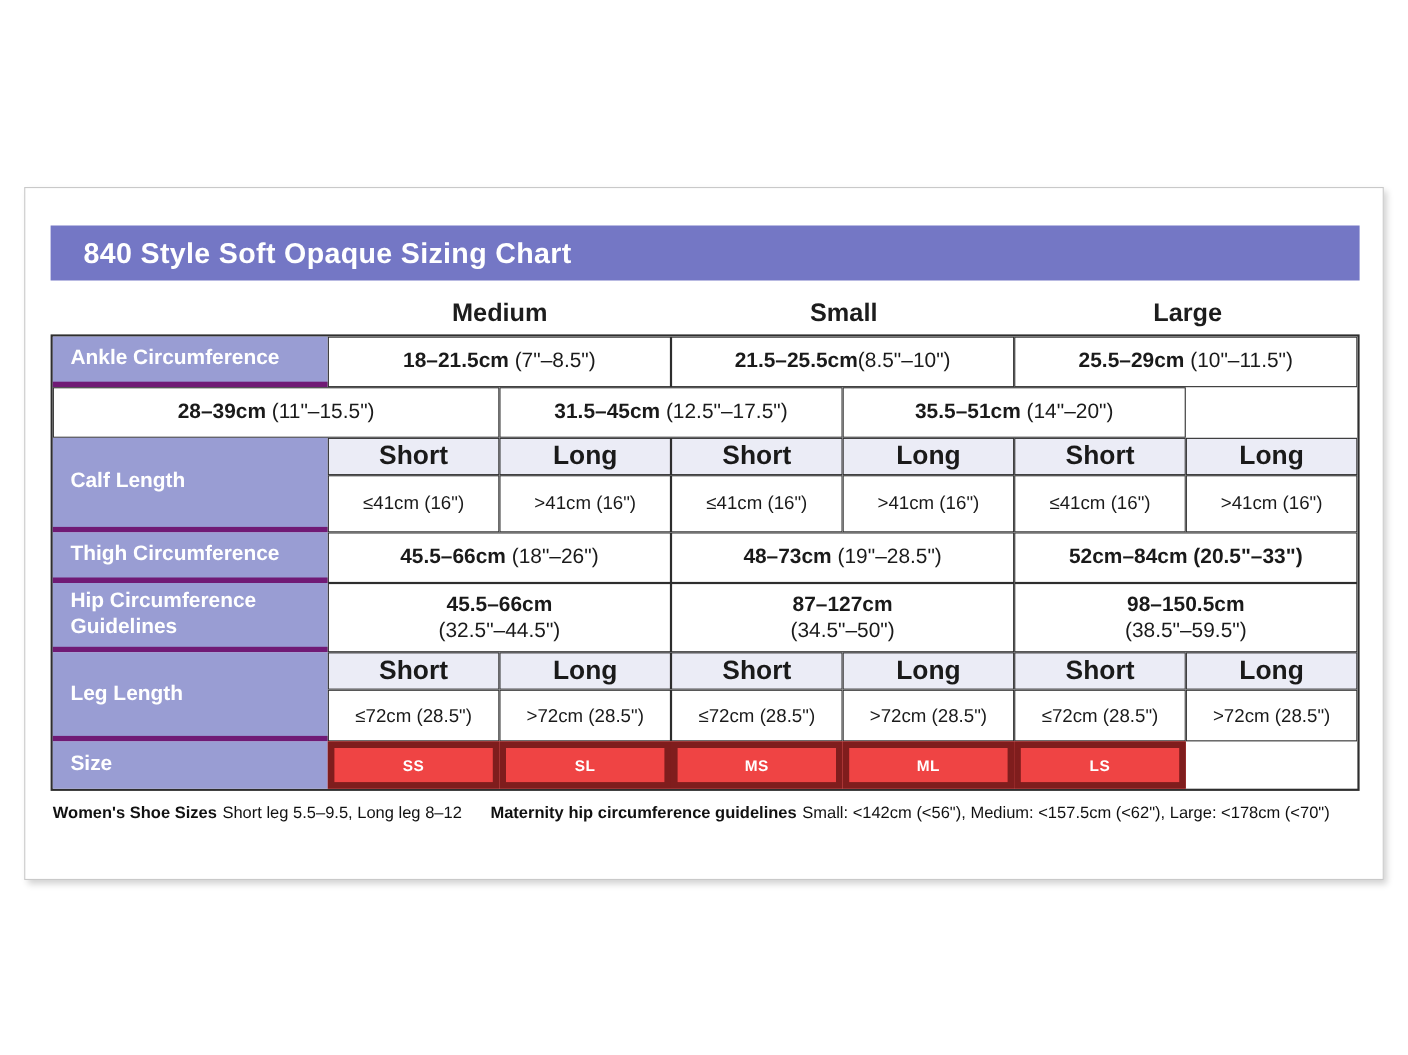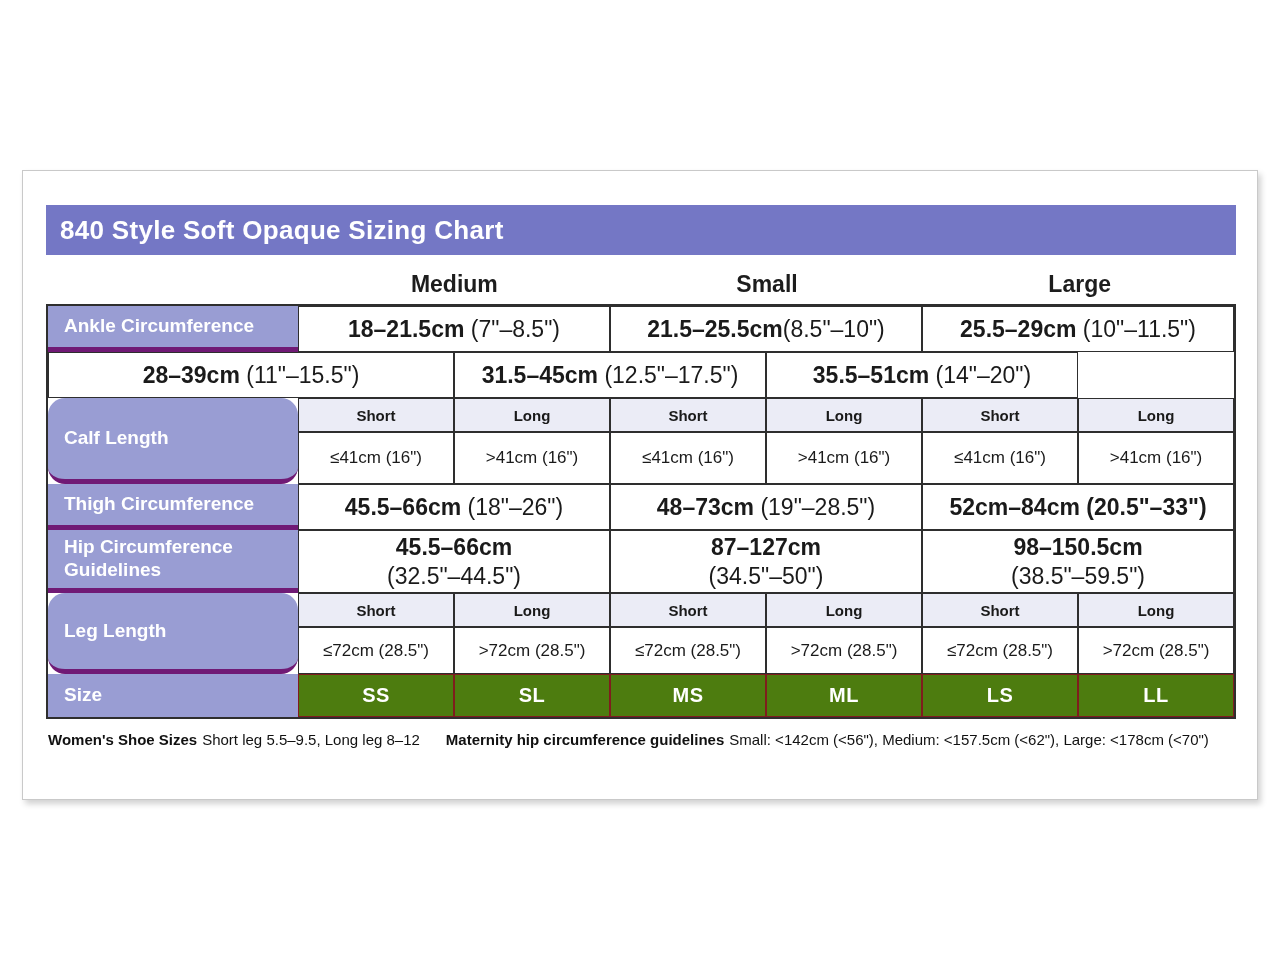--- a/index.html
+++ b/index.html
@@ -1,33 +1,33 @@
 <!DOCTYPE html>
 <html><head>
 <meta charset="utf-8">
 <style>
   html,body{margin:0;padding:0;background:#ffffff;}
   body{width:1280px;height:959px;position:relative;font-family:"Liberation Sans",sans-serif;-webkit-font-smoothing:antialiased;}
   .card{position:absolute;left:22px;top:170px;width:1236px;height:630px;background:#ffffff;border:1px solid #c9c9c9;box-shadow:3px 4px 6px rgba(0,0,0,0.18);box-sizing:border-box;}
-  .title-bar{position:absolute;left:23px;top:34px;width:1190px;height:50px;background:#7477c5;color:#ffffff;font-size:26px;font-weight:bold;display:flex;align-items:center;padding-left:14px;box-sizing:border-box;letter-spacing:0.3px;}
+  .title-bar{position:absolute;left:23px;top:34px;width:1190px;height:50px;background:#7477c5;color:#ffffff;font-size:26px;font-weight:bold;display:flex;align-items:center;padding-left:30px;box-sizing:border-box;letter-spacing:0.3px;}
   .col-headers{position:absolute;left:23px;top:94px;width:1190px;height:39px;display:flex;}
   .col-headers .spacer{width:252px;}
   .col-headers .h{flex:1;display:flex;align-items:center;justify-content:center;font-size:23px;font-weight:bold;color:#1d1d1d;}
   .tbl{position:absolute;left:23px;top:133px;width:1190px;display:grid;grid-template-columns:250px repeat(6,1fr);grid-template-rows:46px 46px 34px 52px 46px 63px 34px 47px 43px;border:2px solid #2e2e2e;box-sizing:border-box;background:#ffffff;}
   .lbl{background:#999dd3;color:#ffffff;font-weight:bold;font-size:19px;display:flex;align-items:center;padding-left:16px;padding-right:6px;border-bottom:5px solid #701a75;box-sizing:border-box;line-height:1.2;grid-column:1;}
-  .lbl.span2{grid-row:span 2;border-radius:17px;}
+  .lbl.span2{grid-row:span 2;}
   .lbl.last{border-bottom:none;}
-  .vc{border:1px solid #2e2e2e;display:flex;align-items:center;justify-content:center;font-size:23px;color:#1a1a1a;box-sizing:border-box;text-align:center;white-space:pre;background:#ffffff;}
+  .vc{border:1px solid #2e2e2e;display:flex;align-items:center;justify-content:center;font-size:19px;color:#1a1a1a;box-sizing:border-box;text-align:center;white-space:pre;background:#ffffff;}
   .vc.w2{grid-column:span 2;}
   .vc.stack{flex-direction:column;line-height:1.25;}
   .vc .b{font-weight:bold;}
   .vc .n{font-weight:normal;}
-  .sub{border:1px solid #2e2e2e;background:#ebecf6;font-weight:bold;font-size:15px;display:flex;align-items:center;justify-content:center;color:#1a1a1a;box-sizing:border-box;}
+  .sub{border:1px solid #2e2e2e;background:#ebecf6;font-weight:bold;font-size:24px;display:flex;align-items:center;justify-content:center;color:#1a1a1a;box-sizing:border-box;}
   .val{border:1px solid #2e2e2e;display:flex;align-items:center;justify-content:center;font-size:17px;color:#1a1a1a;box-sizing:border-box;white-space:pre;background:#ffffff;}
-  .sz{border:1px solid #7f1d1d;background:#4d7c0f;color:#ffffff;font-weight:bold;font-size:20px;display:flex;align-items:center;justify-content:center;box-sizing:border-box;letter-spacing:0.5px;}
+  .sz{border:6px solid #7f1d1d;background:#ef4444;color:#ffffff;font-weight:bold;font-size:14px;display:flex;align-items:center;justify-content:center;box-sizing:border-box;letter-spacing:0.5px;}
   .footnote{position:absolute;left:25px;top:560px;font-size:15px;color:#111111;white-space:nowrap;}
   .fn-b{font-weight:bold;}
   .fn-n{margin-left:5px;}
   .fn-b2{font-weight:bold;margin-left:26px;}
 </style>
 </head>
 <body>
 
 <div class="card">
 
@@ -102,21 +102,20 @@
     <div class="val">&gt;72cm (28.5")</div>
 
     <div class="lbl last">
         <span>Size</span>
       </div>
     <div class="sz">SS</div>
     <div class="sz">SL</div>
     <div class="sz">MS</div>
     <div class="sz">ML</div>
     <div class="sz">LS</div>
-    <div class="sz">LL</div>
 
   </div>
 
   <div class="footnote">
     <span class="fn-b">Women's Shoe Sizes</span><span class="fn-n">Short leg 5.5–9.5, Long leg 8–12</span><span class="fn-b2">Maternity hip circumference guidelines</span><span class="fn-n">Small: &lt;142cm (&lt;56"), Medium: &lt;157.5cm (&lt;62"), Large: &lt;178cm (&lt;70")</span>
   </div>
 
 </div>
 
 </body></html>

